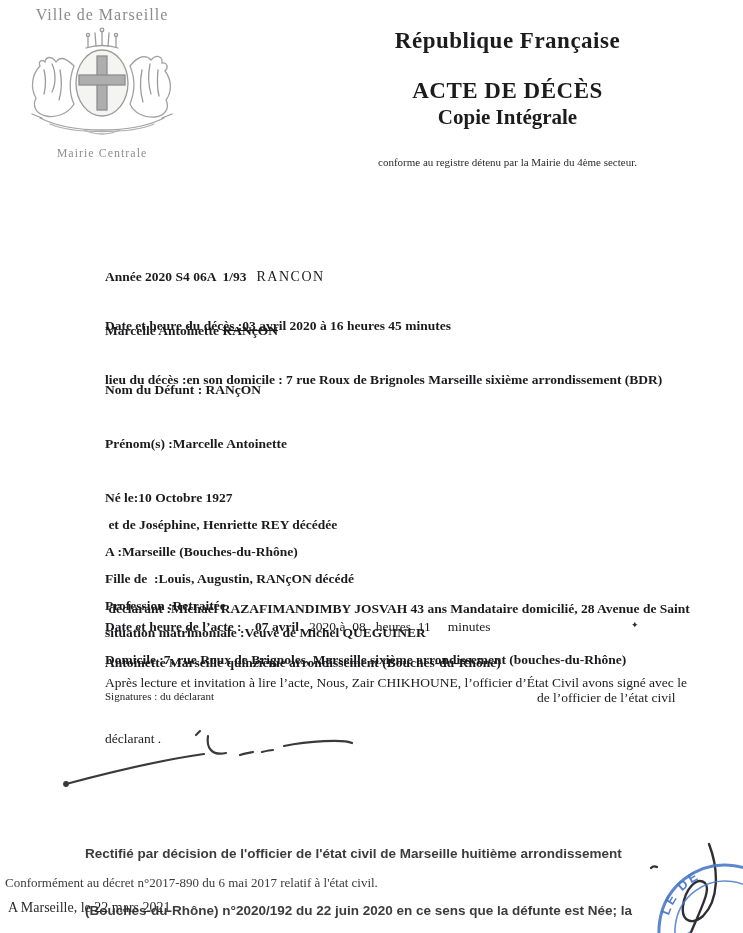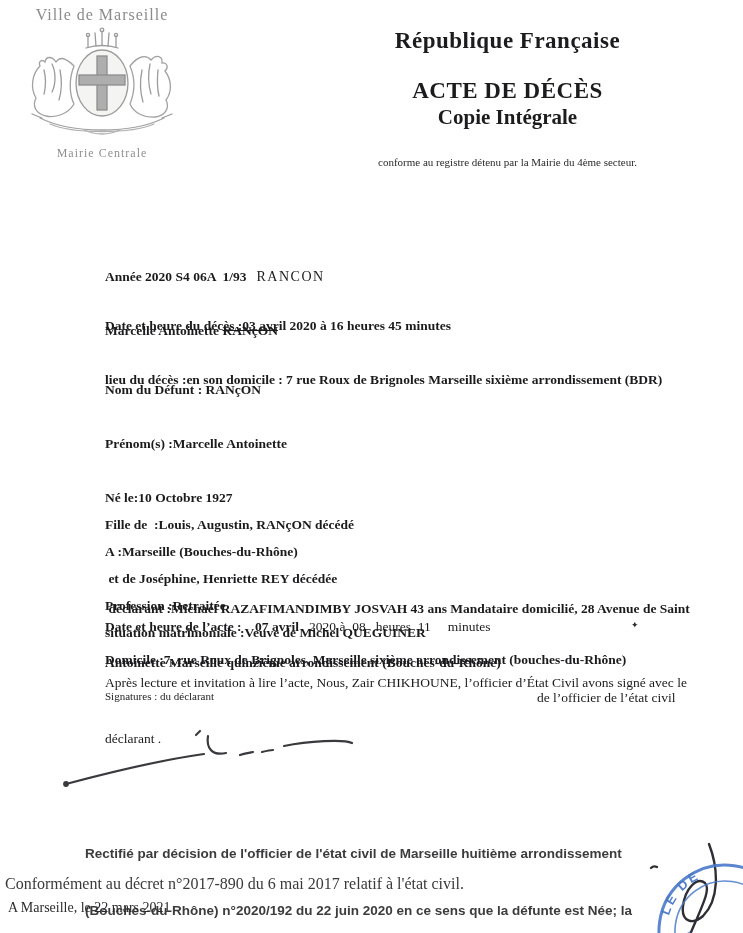--- a/index.html
+++ b/index.html
@@ -47,21 +47,21 @@
   .sig-left{top:690px;left:105px;font-size:11px;}
   .sig-right{top:690px;left:537px;font-size:13.5px;}
   .ink-diamond{top:620px;left:631px;font-size:9px;color:#2a2a2a;}
   
   .rect{
     top:806px;left:85px;width:618px;
     font-family:"Liberation Sans","DejaVu Sans",sans-serif;
     font-size:13.5px;font-weight:bold;line-height:19px;
     color:#3c3c3e;white-space:pre-wrap;
   }
-  .footnote{top:875px;left:5px;font-size:16px;color:#3a3a3c;}
+  .footnote{top:875px;left:5px;font-size:13px;color:#3a3a3c;}
   .place-date{top:900px;left:8px;font-size:14px;color:#2b2b2d;}
   .sigsvg{top:722px;left:56px;}
   .corner-sig{top:842px;left:645px;}
   .stamp{right:-32px;bottom:-38px;}
 </style>
 </head>
 <body>
 
 <div class="page">
 
@@ -114,22 +114,22 @@
   <div class="abs bl deceased">
     <div>Nom du Défunt : RANçON</div>
     <div>Prénom(s) :Marcelle Antoinette</div>
     <div>Né le:10 Octobre 1927</div>
     <div>A :Marseille (Bouches-du-Rhône)</div>
     <div>Profession :Retraitée</div>
     <div>Domicile :7, rue Roux de Brignoles, Marseille sixième arrondissement (bouches-du-Rhône)</div>
   </div>
 
   <div class="abs bl filiation">
+    <div> et de Joséphine, Henriette REY décédée</div>
     <div>Fille de  :Louis, Augustin, RANçON décédé</div>
-    <div> et de Joséphine, Henriette REY décédée</div>
     <div>situation matrimoniale :Veuve de Michel QUEGUINER</div>
   </div>
 
   <div class="abs bl declarant">
     <div> déclarant :Michael RAZAFIMANDIMBY JOSVAH 43 ans Mandataire domicilié, 28 Avenue de Saint</div>
     <div>Antoinette Marseille quinzième arrondissement (Bouches-du-Rhône)</div>
   </div>
 
   <div class="abs bl acte1"><span>Date et heure de l’acte :    </span><span>07 avril</span><span class="acte-rest">   2020 à  08   heures  11     minutes</span></div>
   <div class="abs ink-diamond">✦</div>

